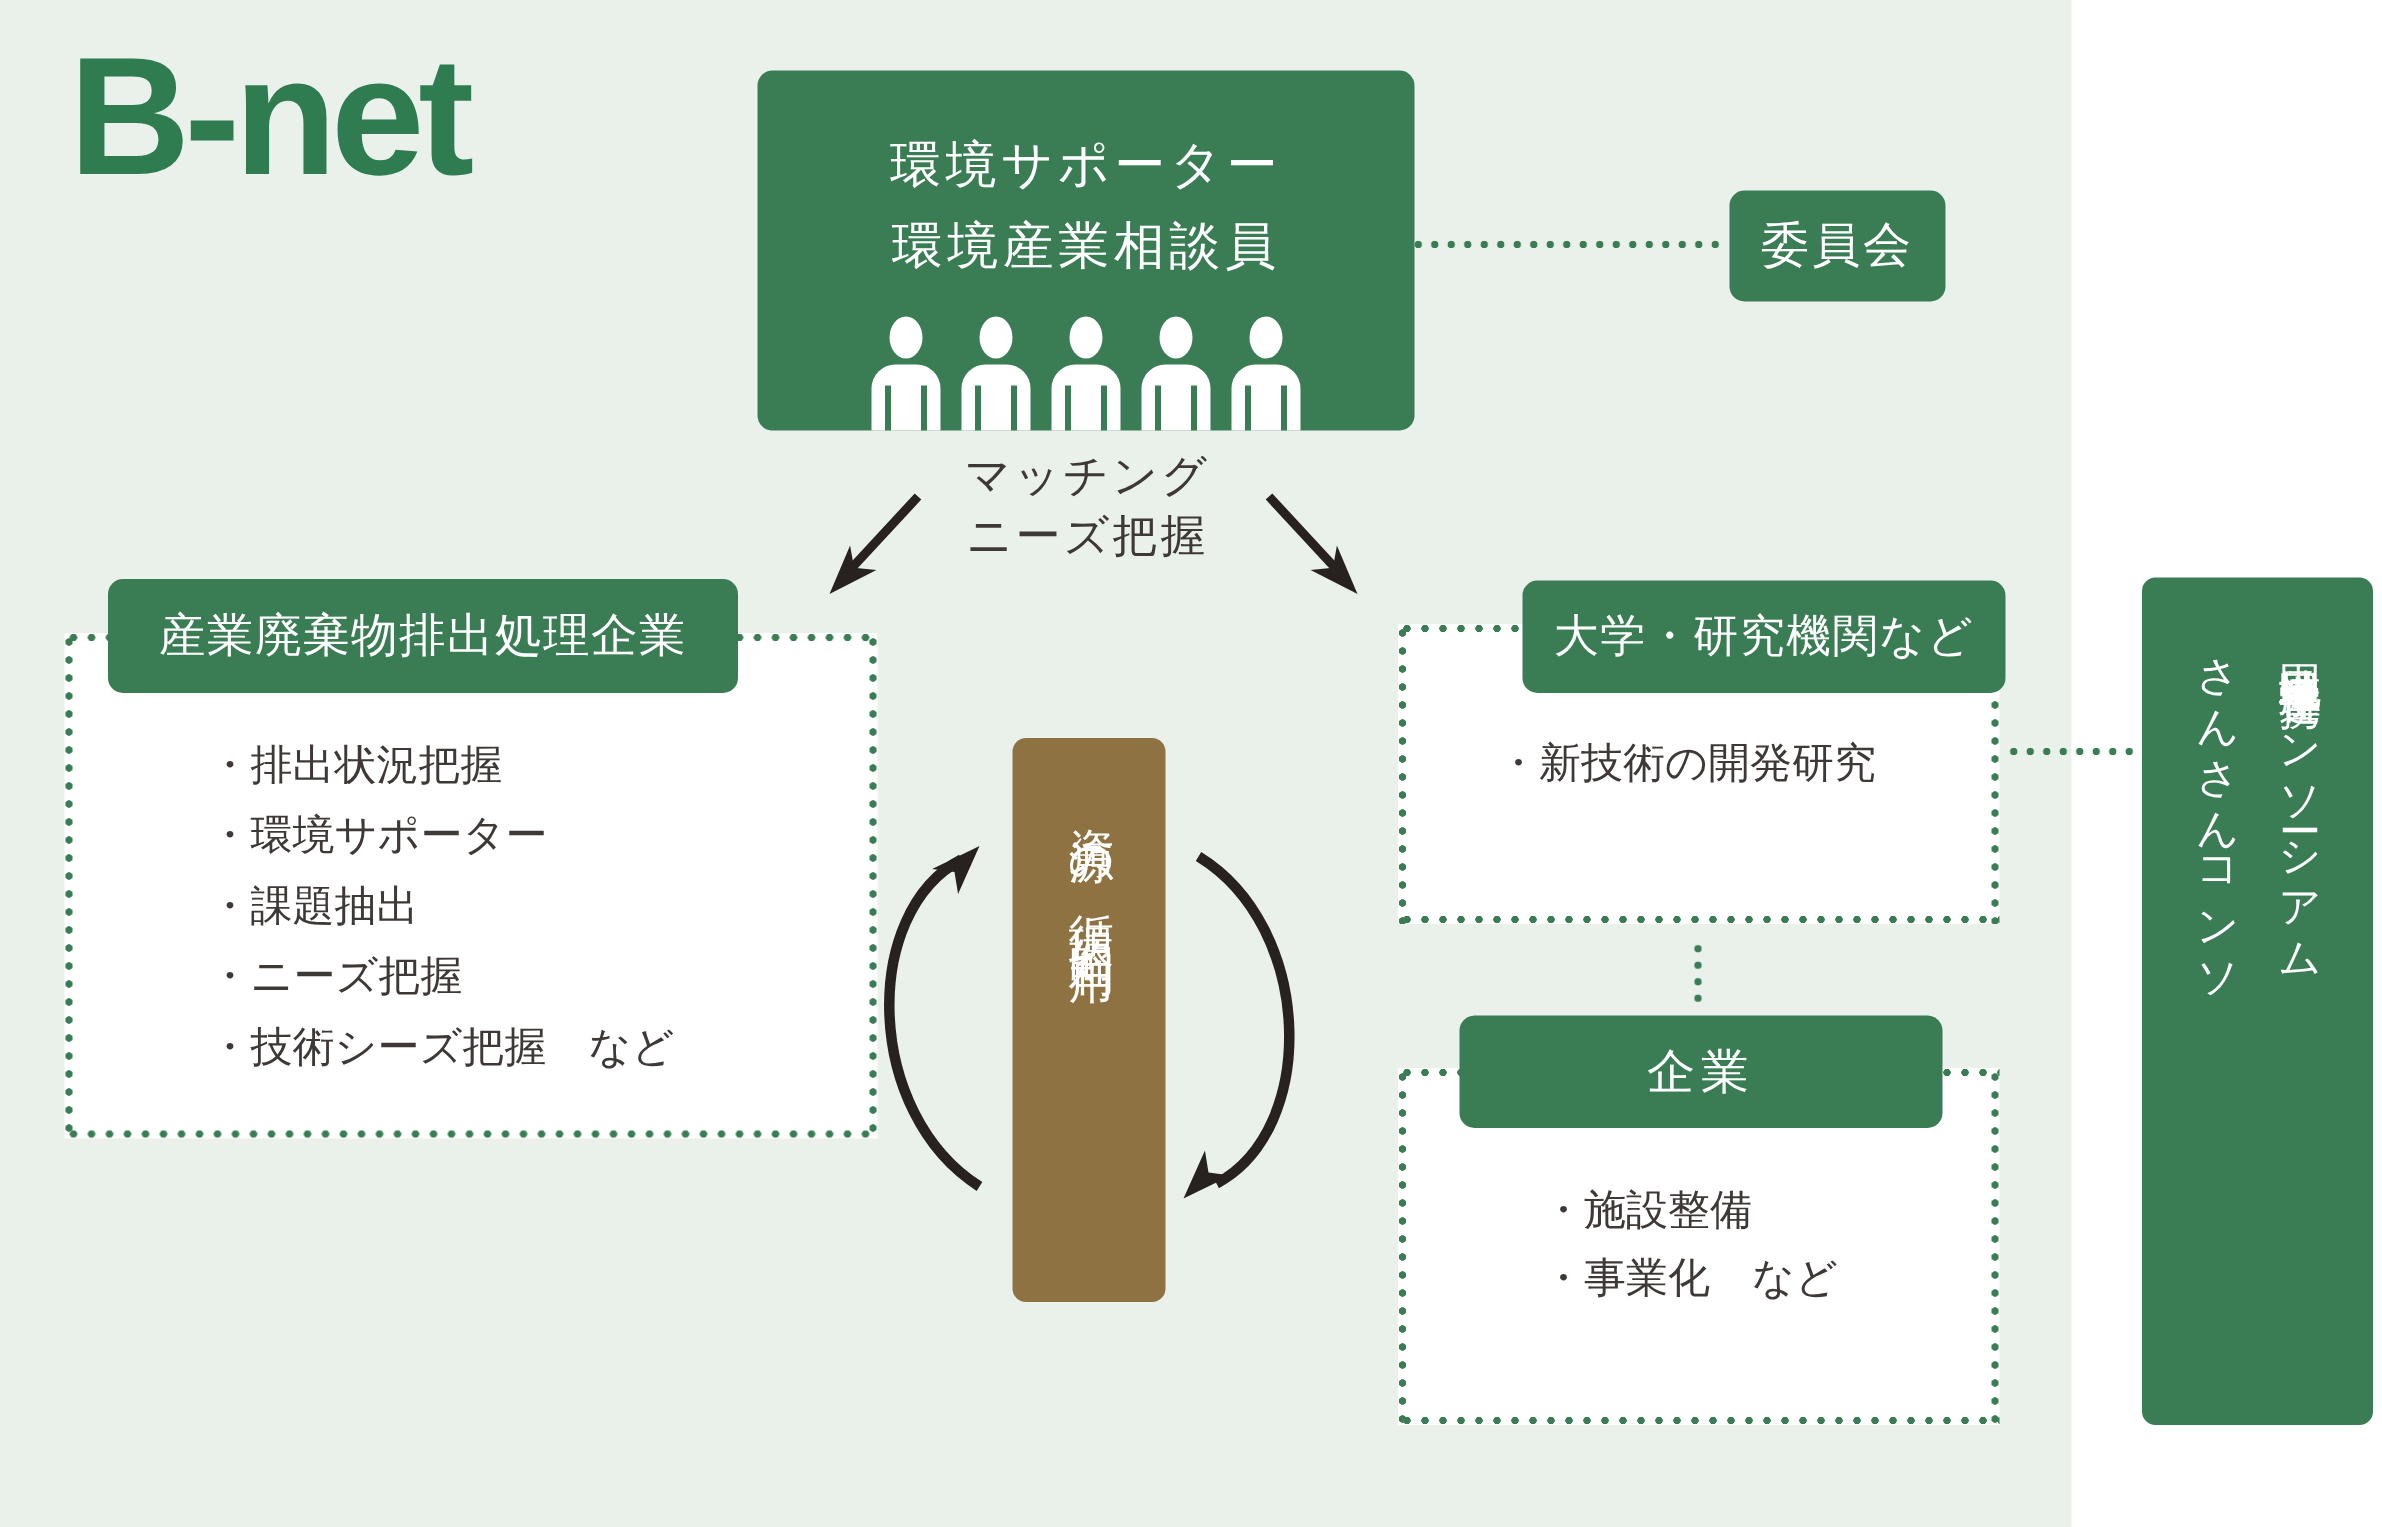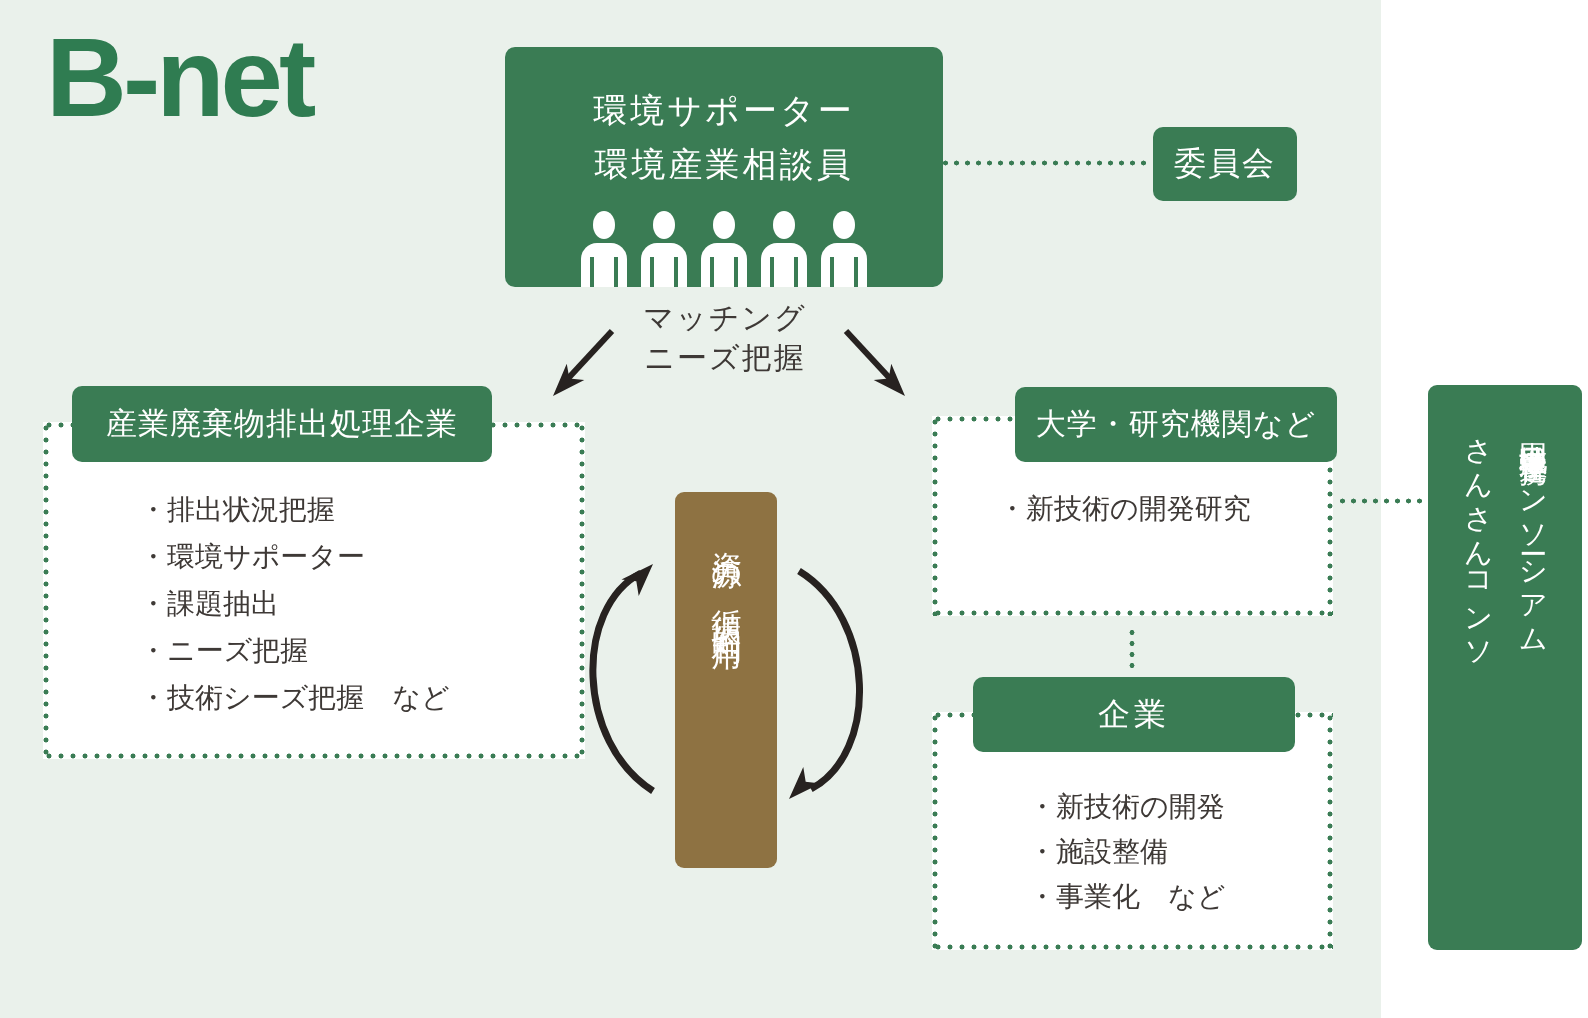--- a/index.html
+++ b/index.html
@@ -188,21 +188,20 @@
   </div>
   <div class="gbox univ-title">
     <span>大学・研究機関など</span>
   </div>
 
   <div class="dots-v" style="left:1129px;top:627px;height:46px;"></div>
   <div class="dots-h" style="left:1337px;top:498px;width:88px;"></div>
 
   <div class="dotted-box comp-dotted">
     <ul class="blist comp-list">
-      <li>・新技術の開発</li>
       <li>・施設整備</li>
       <li>・事業化　など</li>
     </ul>
   </div>
   <div class="gbox comp-title">
     <span>企業</span>
   </div>
 
   <div class="bar">
     <div class="bar-col">中国地域産学官連携コンソーシアム</div>

